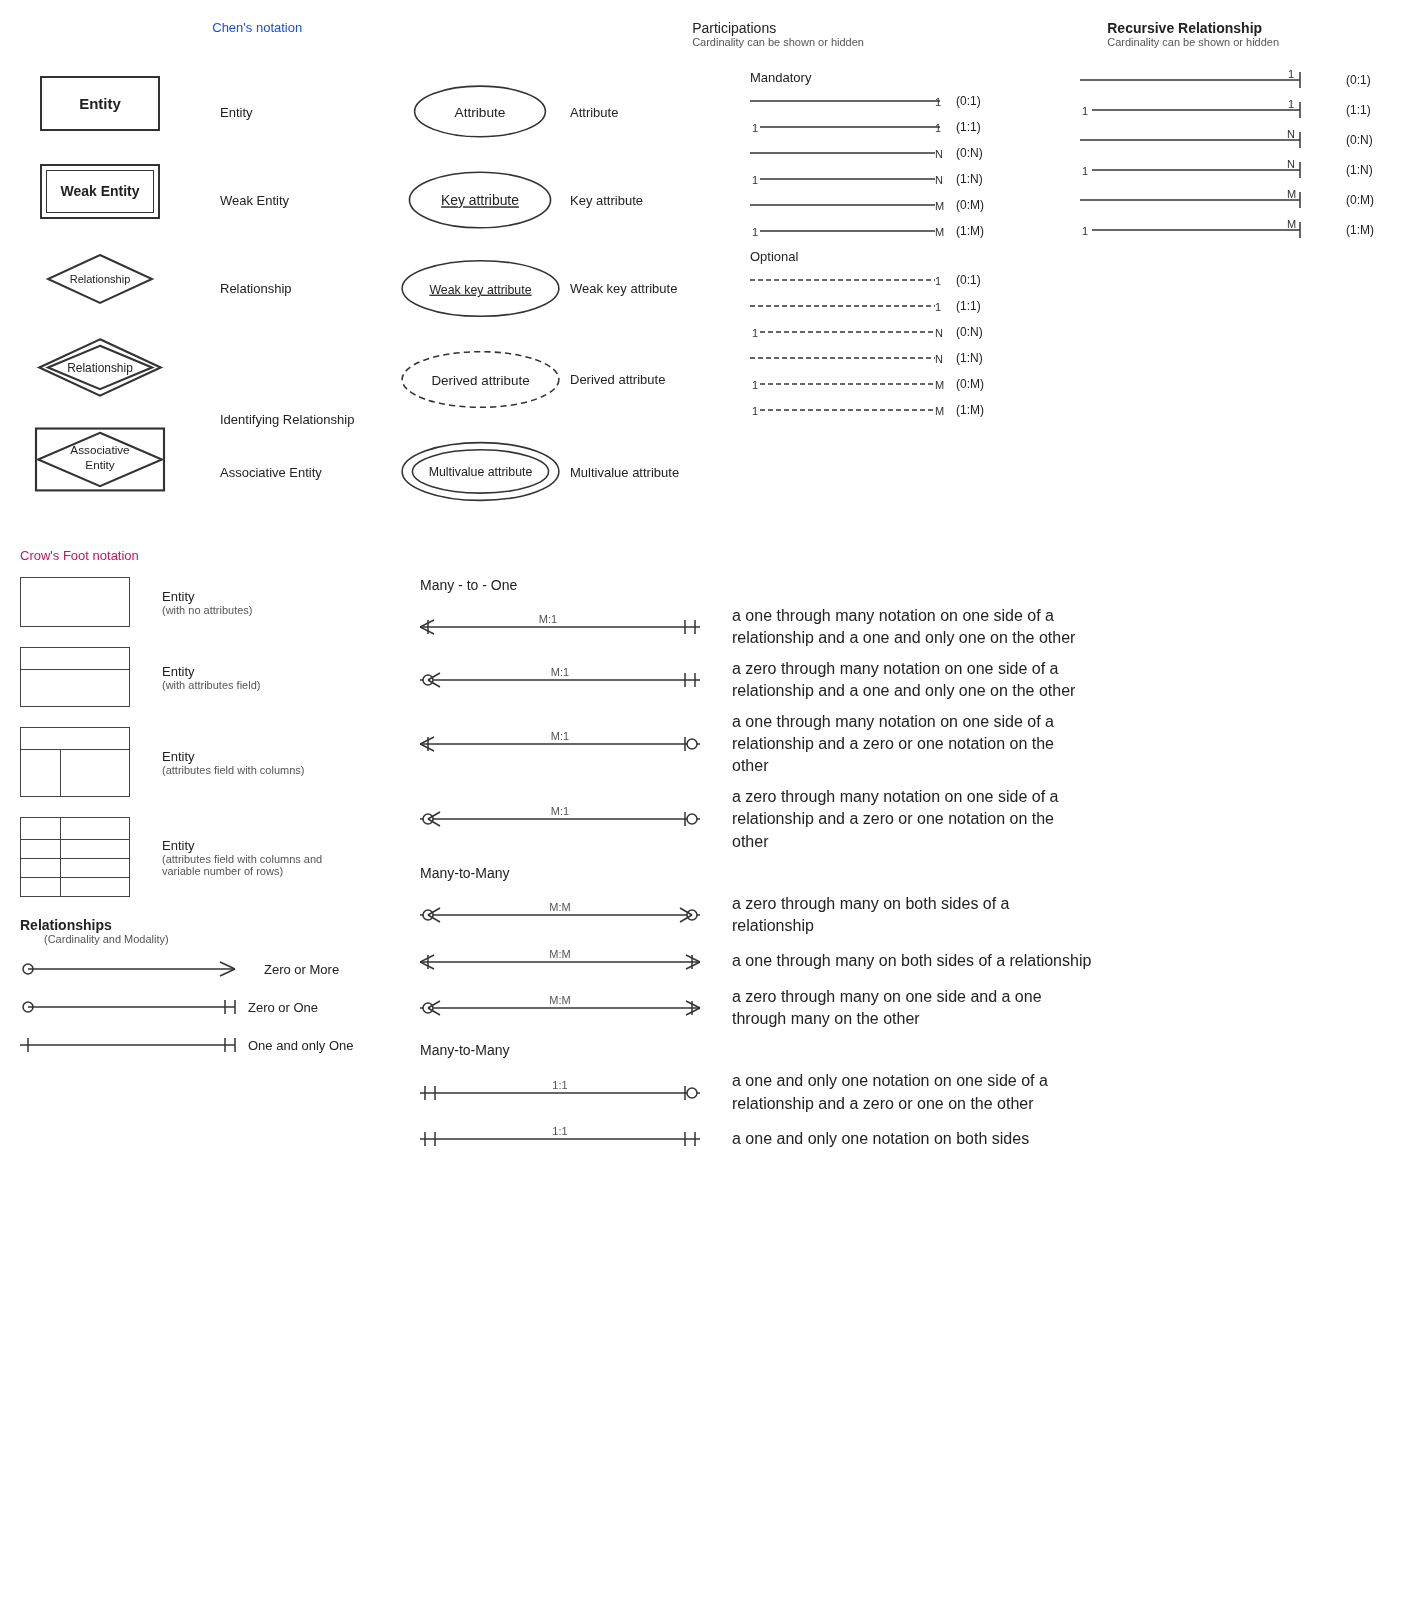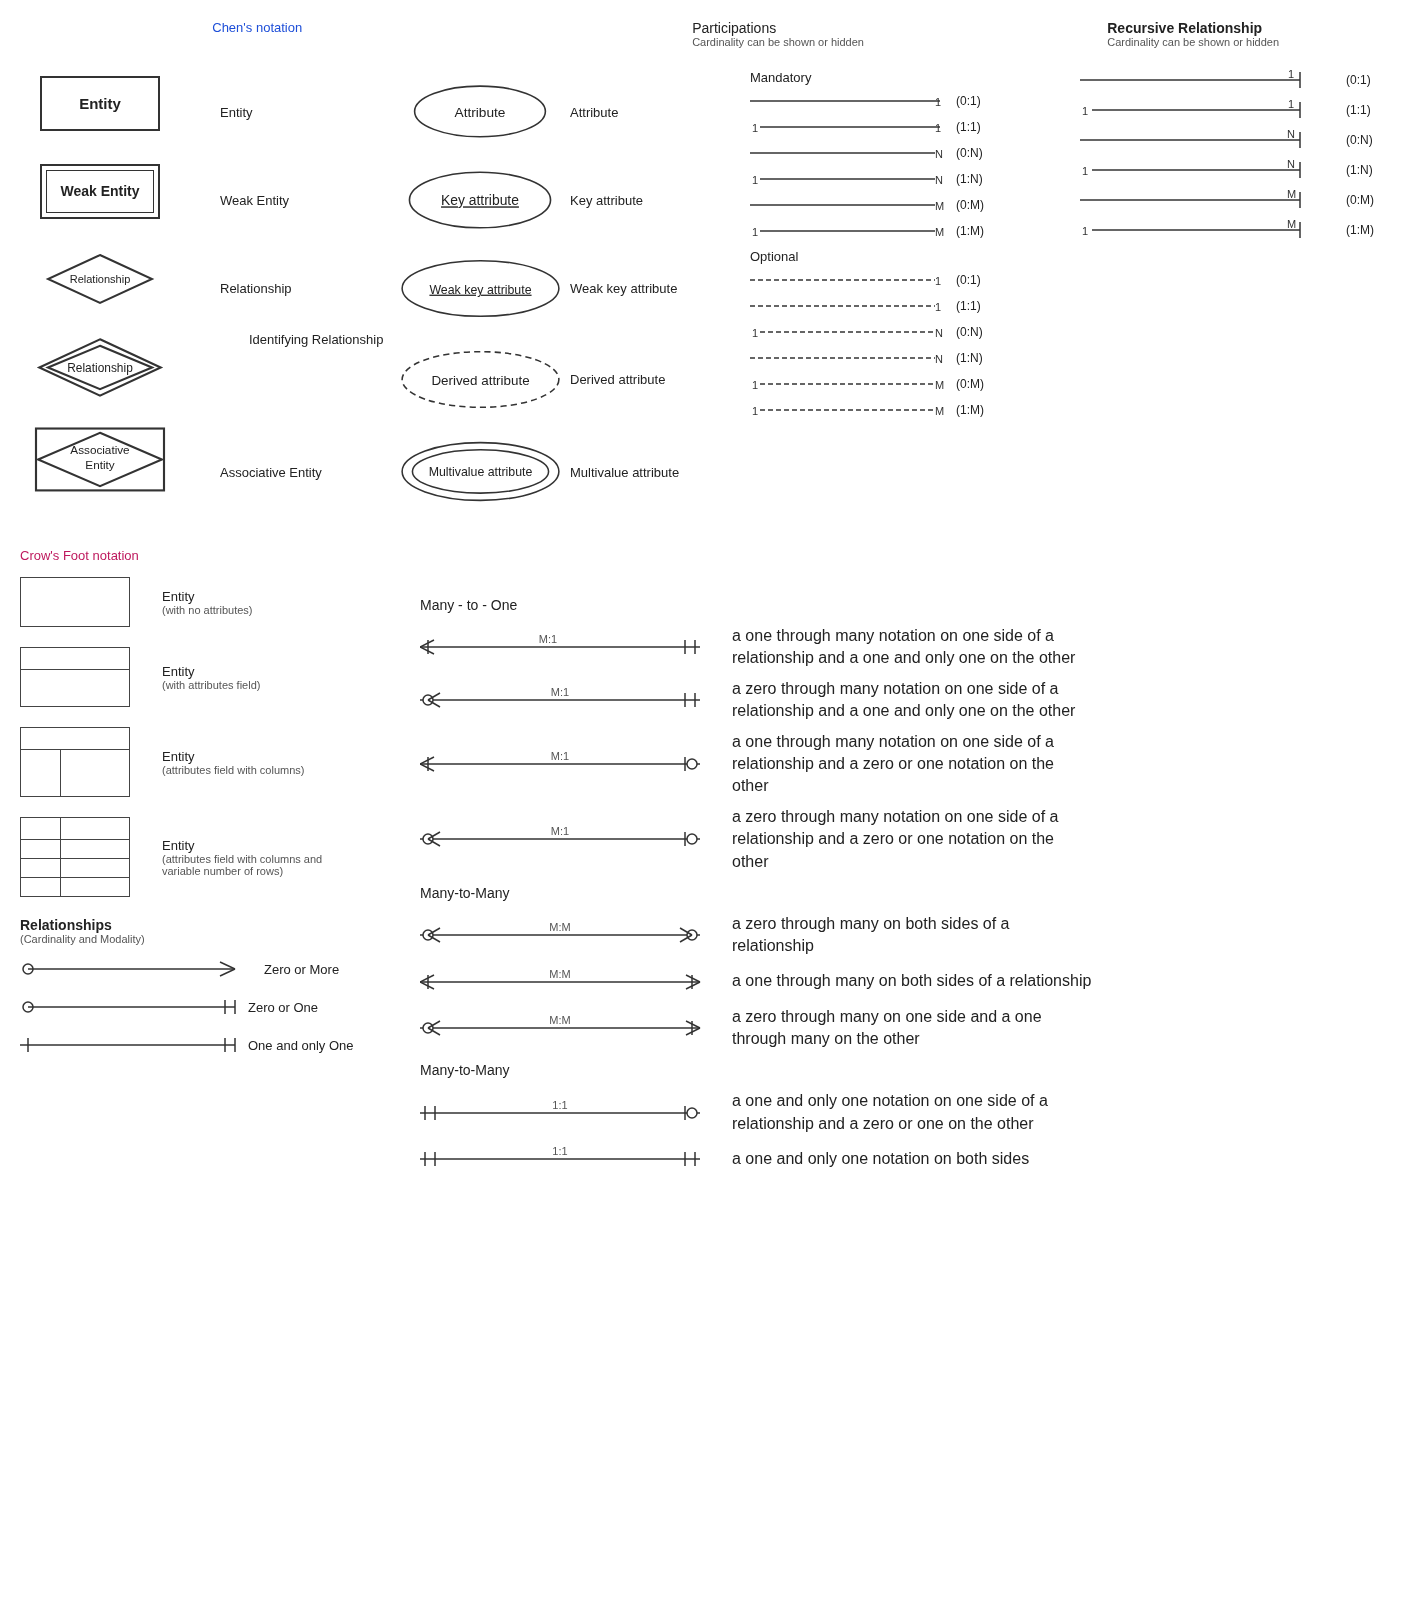--- a/index.html
+++ b/index.html
@@ -269,21 +269,21 @@
     <div style="width:170px; padding-top:0;">
       <div style="height:88px; display:flex; align-items:center;">
         <span>Entity</span>
       </div>
       <div style="height:88px; display:flex; align-items:center;">
         <span>Weak Entity</span>
       </div>
       <div style="height:88px; display:flex; align-items:center;">
         <span>Relationship</span>
       </div>
-      <div style="height:95px; display:flex; align-items:flex-start;margin-left:29px;">
+      <div style="height:95px; display:flex; align-items:flex-end;">
         <span>Identifying Relationship</span>
       </div>
       <div style="height:90px; display:flex; align-items:center;">
         <span>Associative Entity</span>
       </div>
     </div>
 
     <div style="width:180px;">
 
       <div style="height:88px; display:flex; align-items:center; justify-content:center;">
@@ -588,21 +588,21 @@
         </div>
         <div class="crows-entity-label">
           <div>Entity</div>
           <div class="crows-entity-sublabel">(attributes field with columns and</div>
           <div class="crows-entity-sublabel">variable number of rows)</div>
         </div>
       </div>
 
       <div style="margin-top:10px;">
         <div style="font-size:14px; font-weight:bold;">Relationships</div>
-        <div style="font-size:11px; color:#555; margin-bottom:10px;">(Cardinality and Modality)</div>
+        <div style="font-size:11px; color:#555; margin-bottom:10px;margin-left:24px;">(Cardinality and Modality)</div>
 
         <div class="rel-card-row">
           <svg width="220" height="28">
             <circle cx="8" cy="14" r="5" fill="white" stroke="#333" stroke-width="1.5"></circle>
             <line x1="8" y1="14" x2="215" y2="14" stroke="#333" stroke-width="1.5"></line>
 
             <line x1="200" y1="7" x2="215" y2="14" stroke="#333" stroke-width="1.5"></line>
             <line x1="200" y1="21" x2="215" y2="14" stroke="#333" stroke-width="1.5"></line>
           </svg>
           <span style="font-size:13px; margin-left:24px;">Zero or More</span>
@@ -626,21 +626,21 @@
             <line x1="205" y1="7" x2="205" y2="21" stroke="#333" stroke-width="1.5"></line>
             <line x1="215" y1="7" x2="215" y2="21" stroke="#333" stroke-width="1.5"></line>
           </svg>
           <span style="font-size:13px; margin-left:8px;">One and only One</span>
         </div>
       </div>
     </div>
 
     <div style="flex:1; padding-left:40px;">
 
-      <div style="font-size:14px; margin-bottom:12px;margin-top:20px;">Many - to - One</div>
+      <div style="font-size:14px; margin-bottom:12px;">Many - to - One</div>
 
       <div class="cf-notation-row">
         <svg width="300" height="32">
 
           <line x1="0" y1="16" x2="280" y2="16" stroke="#333" stroke-width="1.5"></line>
           <line x1="14" y1="9" x2="0" y2="16" stroke="#333" stroke-width="1.5"></line>
           <line x1="14" y1="23" x2="0" y2="16" stroke="#333" stroke-width="1.5"></line>
           <line x1="8" y1="9" x2="8" y2="23" stroke="#333" stroke-width="1.5"></line>
 
           <line x1="265" y1="9" x2="265" y2="23" stroke="#333" stroke-width="1.5"></line>

